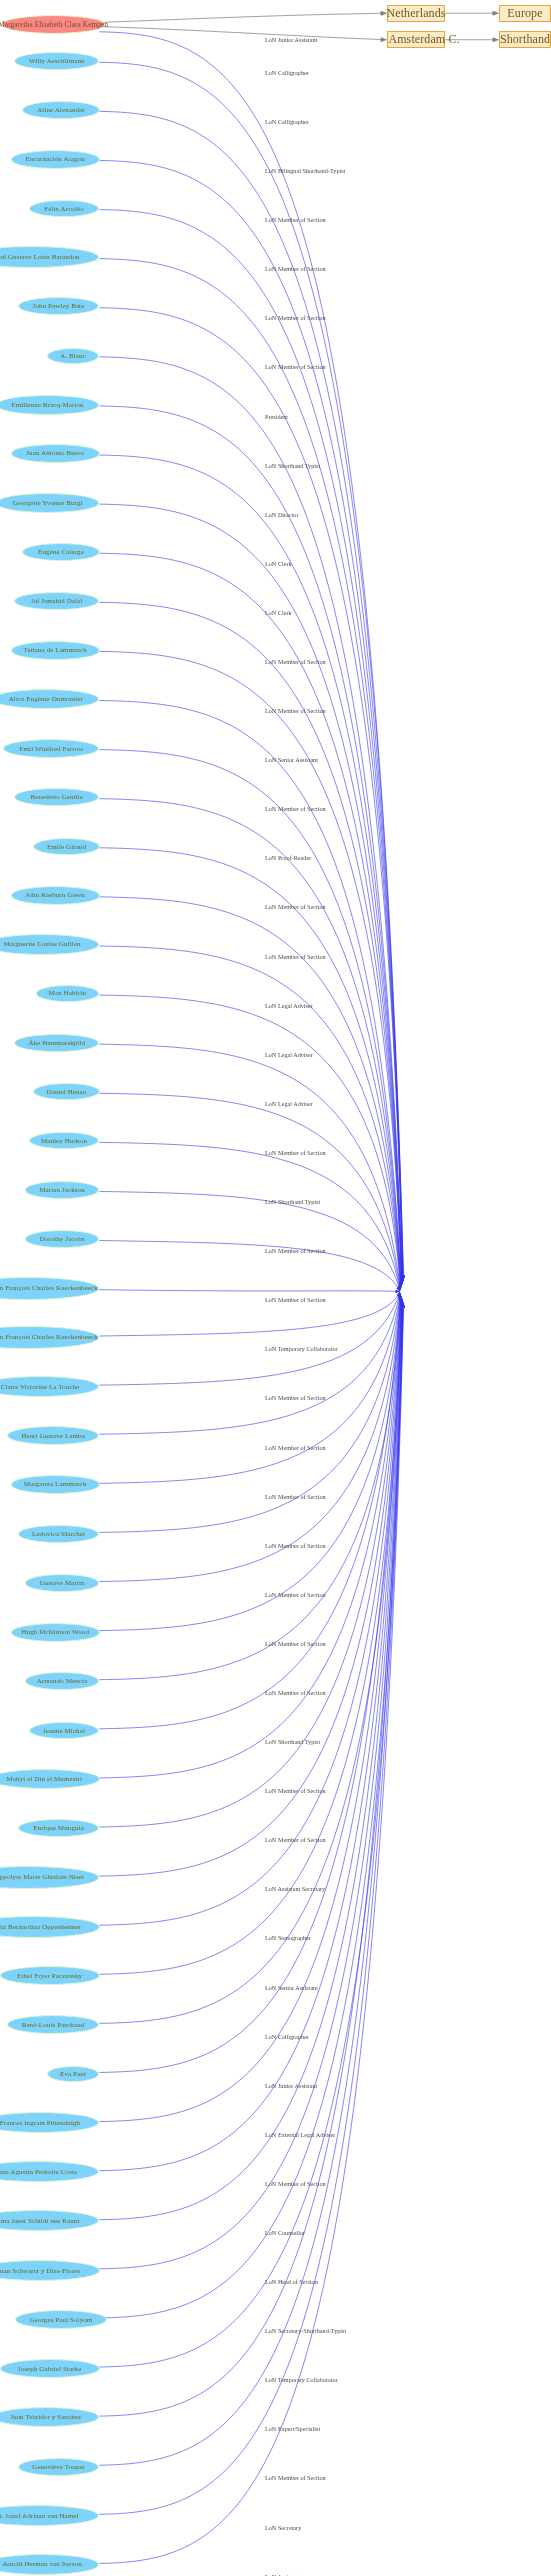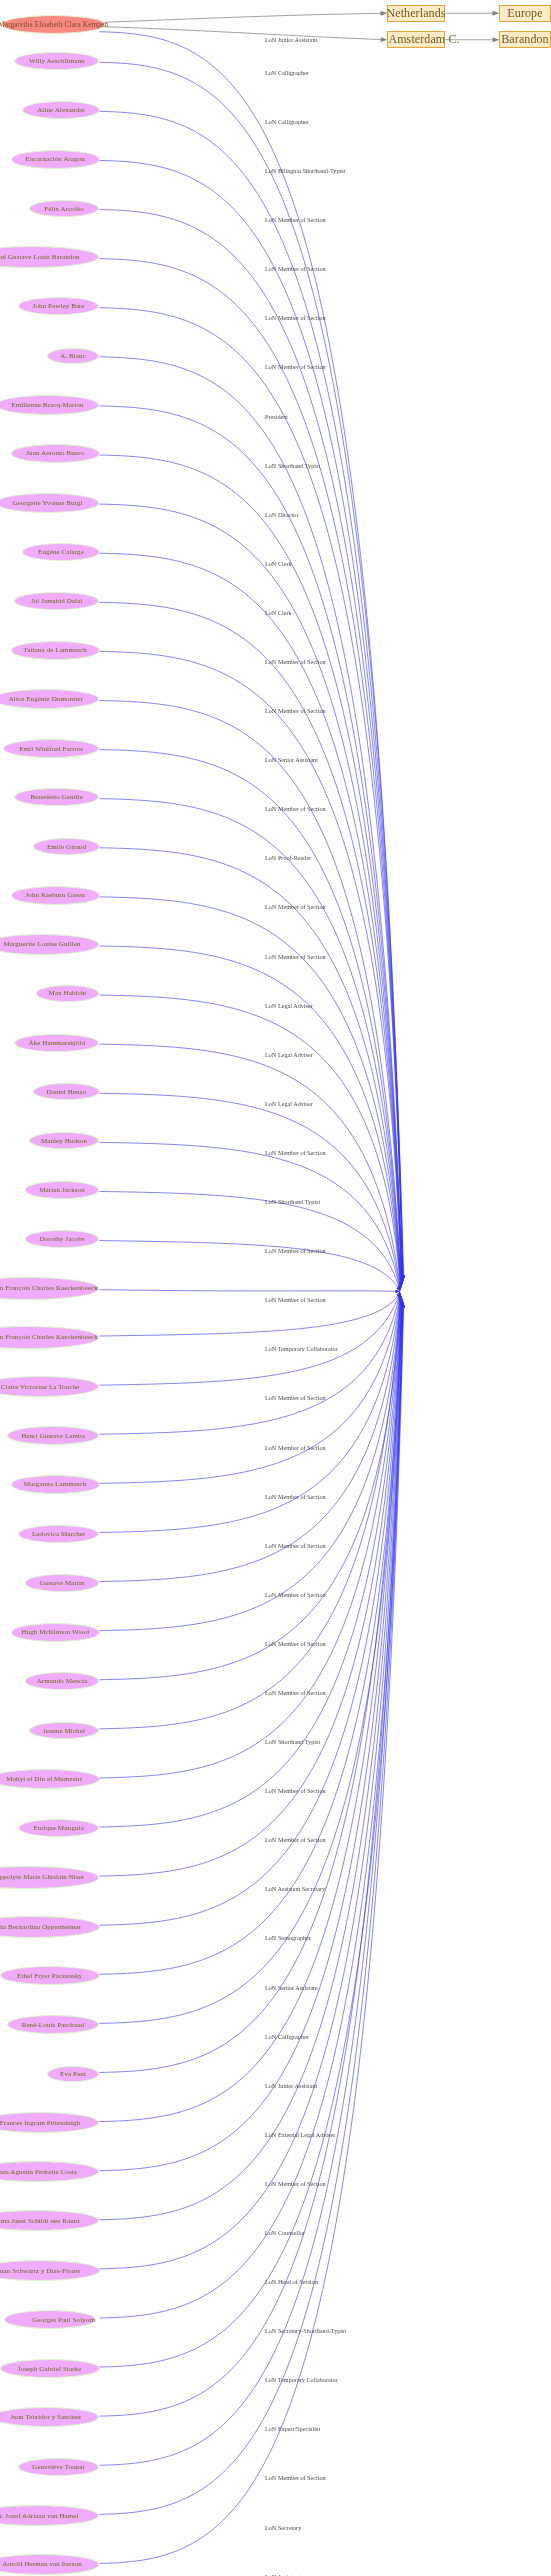--- a/index.html
+++ b/index.html
@@ -24,21 +24,21 @@
     align-items: center;
     justify-content: center;
     text-align: center;
     white-space: nowrap;
     color: #7a6a1e;
     font-size: 7px;
     letter-spacing: 0.1px;
   }
   .node.person {
     border-radius: 50%;
-    background: #f0abfc;
+    background: #7dd3fc;
     border: 0.7px solid #d9f5c9;
     color: #6b6a16;
   }
   .node.source {
     border-radius: 50%;
     background: #f98982;
     border: 0.7px solid #e7f3cf;
     color: #7c4a28;
     font-size: 7.3px;
   }
@@ -141,21 +141,21 @@
       <div class="node place" style="left: 387px; top: 4.6px; width: 58px; height: 17px; border-radius: 0.7px;">
         <span>Netherlands</span>
       </div>
       <div class="node place" style="left: 499px; top: 4.6px; width: 52px; height: 17px; border-radius: 0.7px;">
         <span>Europe</span>
       </div>
       <div class="node place" style="left: 387px; top: 31px; width: 58px; height: 17px; border-radius: 0.7px; padding-left: 16px;">
         <span>Amsterdam C.</span>
       </div>
       <div class="node place" style="left: 499px; top: 31px; width: 52px; height: 17px; border-radius: 0.7px;">
-        <span>Barandon</span>
+        <span>Shorthand</span>
       </div>
       <div class="node person" style="left: 14.3px; top: 52px; width: 85px; height: 18.3px;">
         <span>Willy Aeschlimann</span>
       </div>
       <div class="node person" style="left: 22px; top: 101px; width: 78px; height: 18px;">
         <span>Aline Alexandre</span>
       </div>
       <div class="node person" style="left: 10.7px; top: 150px; width: 89px; height: 18.6px;">
         <span>Encarnación Aragon</span>
       </div>
@@ -281,21 +281,21 @@
       </div>
       <div class="node person" style="left: -26px; top: 2161px; width: 125px; height: 21.3px;">
         <span>Luis Agustin  Pedreita Costa</span>
       </div>
       <div class="node person" style="left: -26px; top: 2210px; width: 125px; height: 21.3px;">
         <span>Alma Janet Schildt née Rauni</span>
       </div>
       <div class="node person" style="left: -22.4px; top: 2260px; width: 122px; height: 21px;">
         <span>Juan Schwartz y Dias-Flores</span>
       </div>
-      <div class="node person" style="left: 4px; top: 2310px; width: 92px; height: 19px; justify-content: flex-end;">
+      <div class="node person" style="left: 15px; top: 2310px; width: 92px; height: 19px;">
         <span>Georges Paul Solyom</span>
       </div>
       <div class="node person" style="left: -0.4px; top: 2359px; width: 100px; height: 19.4px;">
         <span>Joseph Gabriel Starke</span>
       </div>
       <div class="node person" style="left: -7.7px; top: 2407px; width: 107px; height: 20px;">
         <span>Juan Teixidor y Sanchez</span>
       </div>
       <div class="node person" style="left: 18px; top: 2458px; width: 81px; height: 18px;">
         <span>Geneviève Toupat</span>

